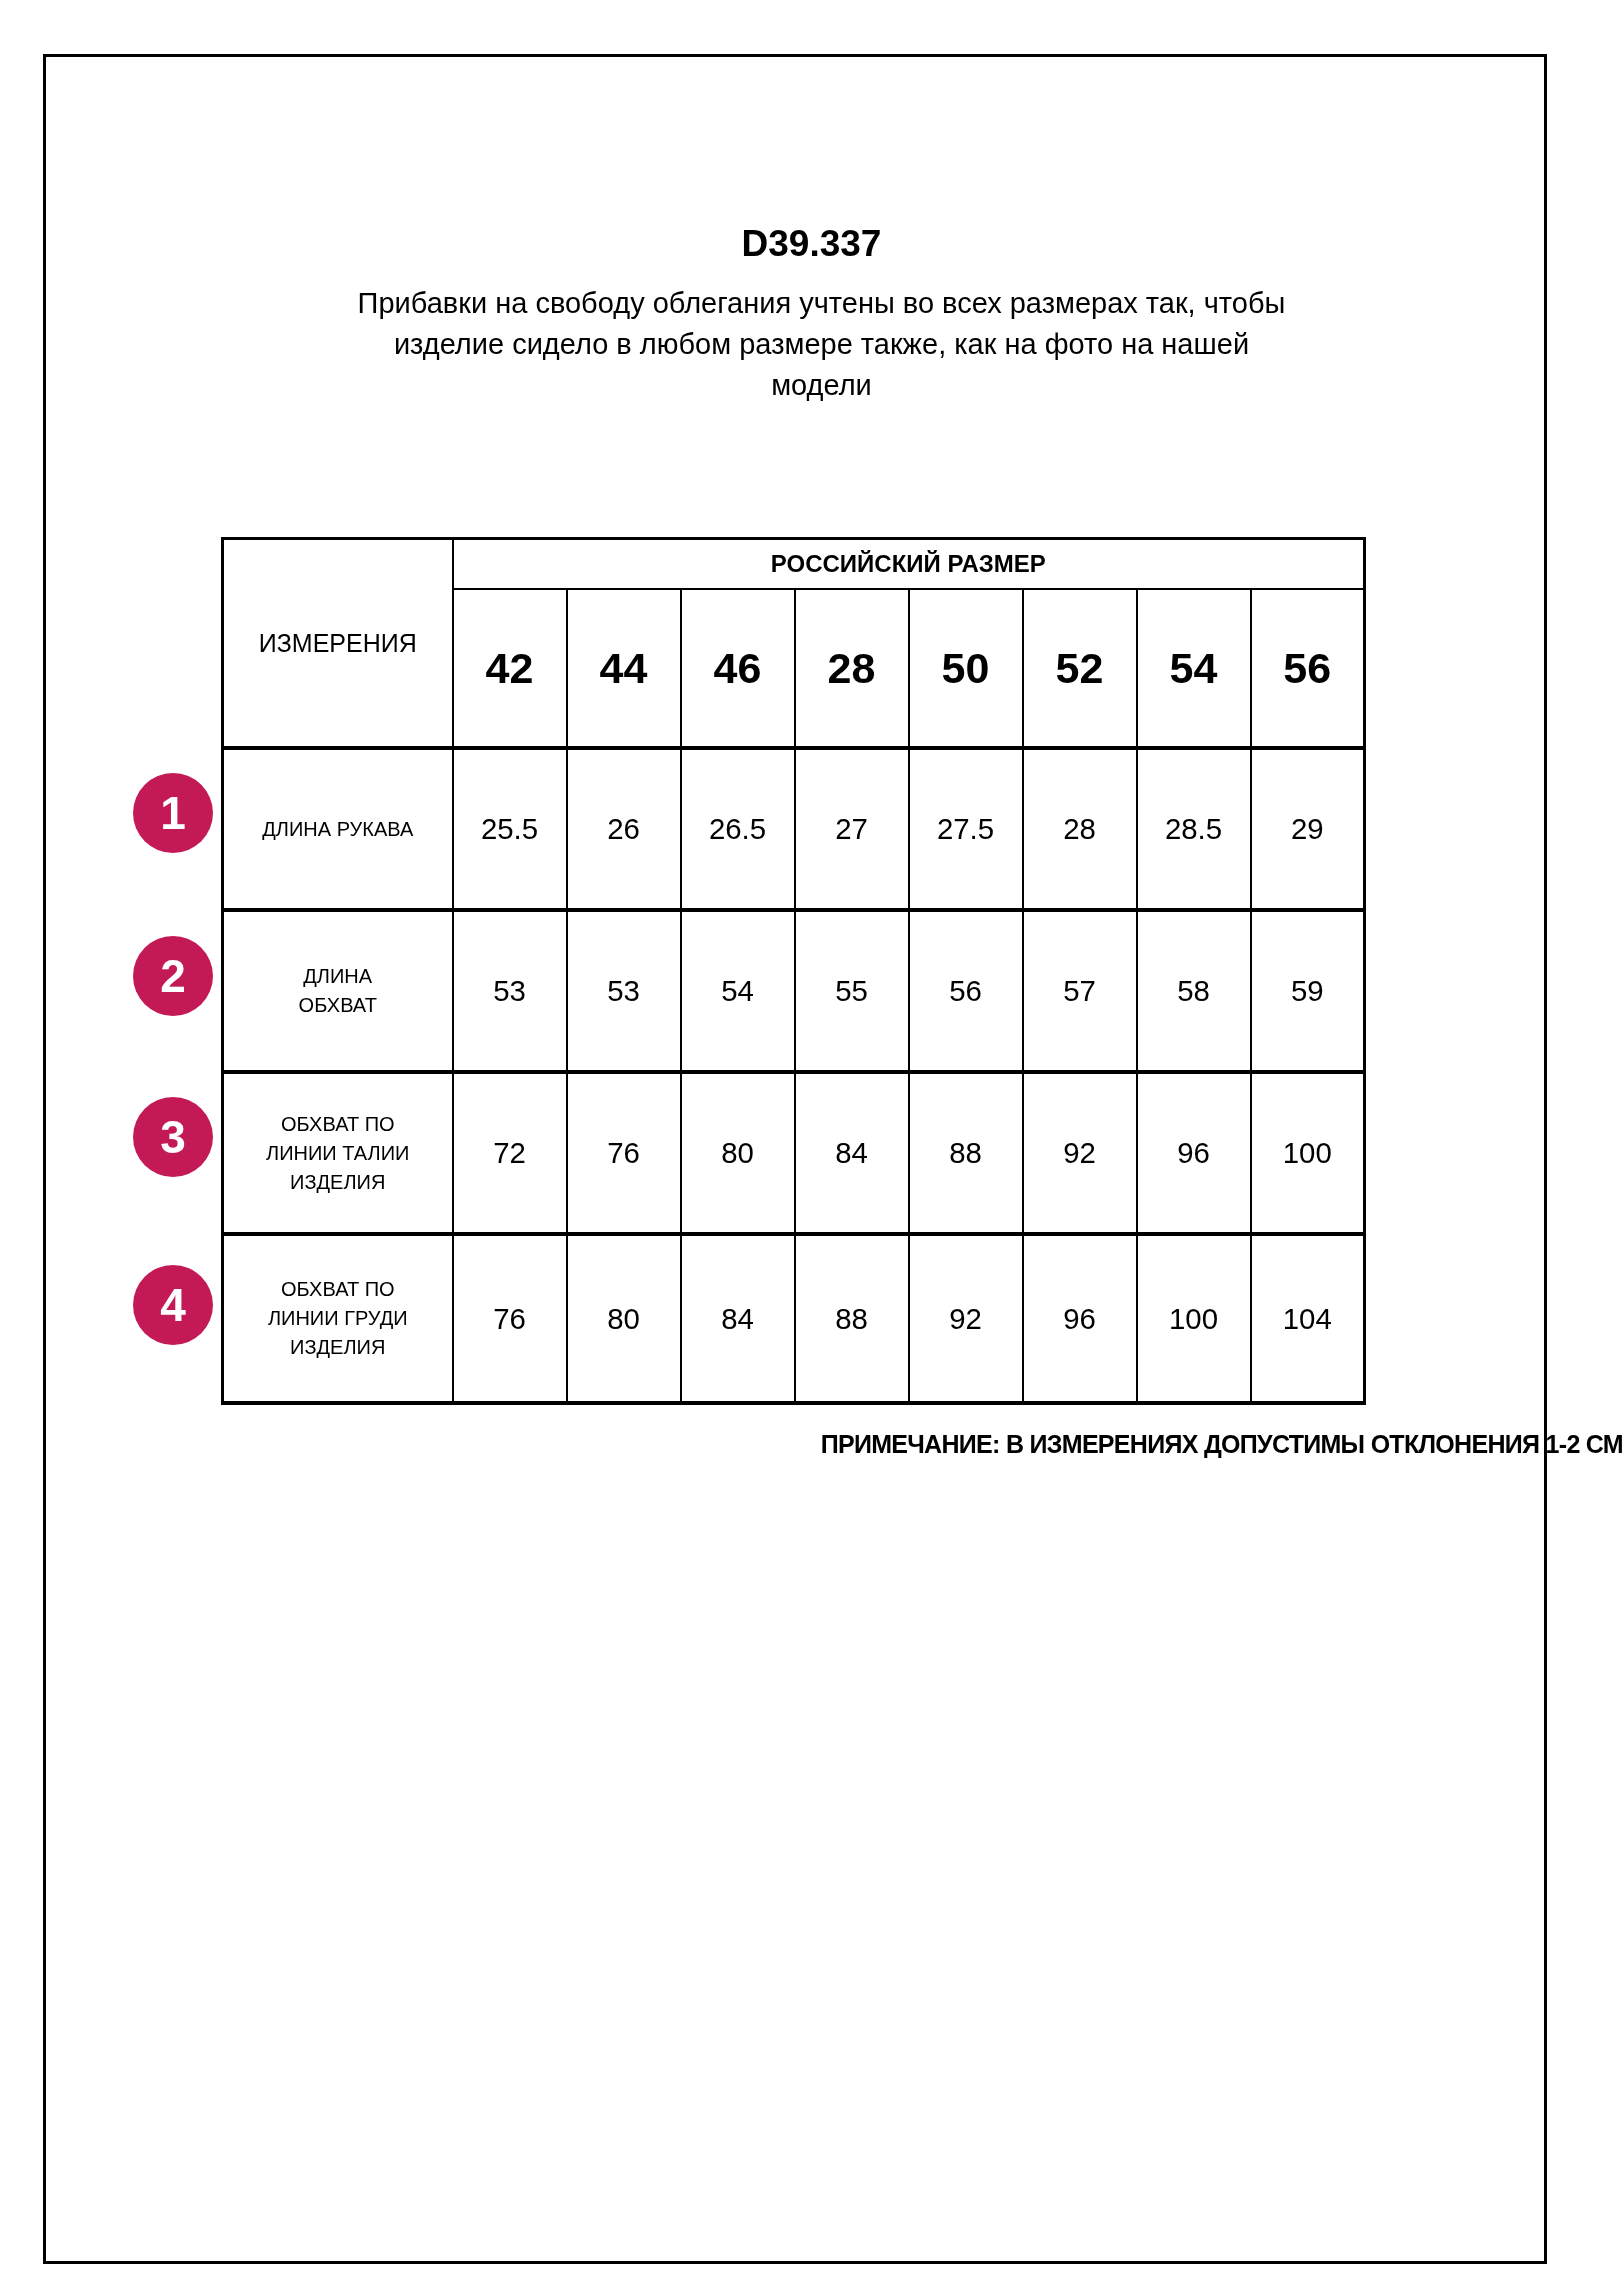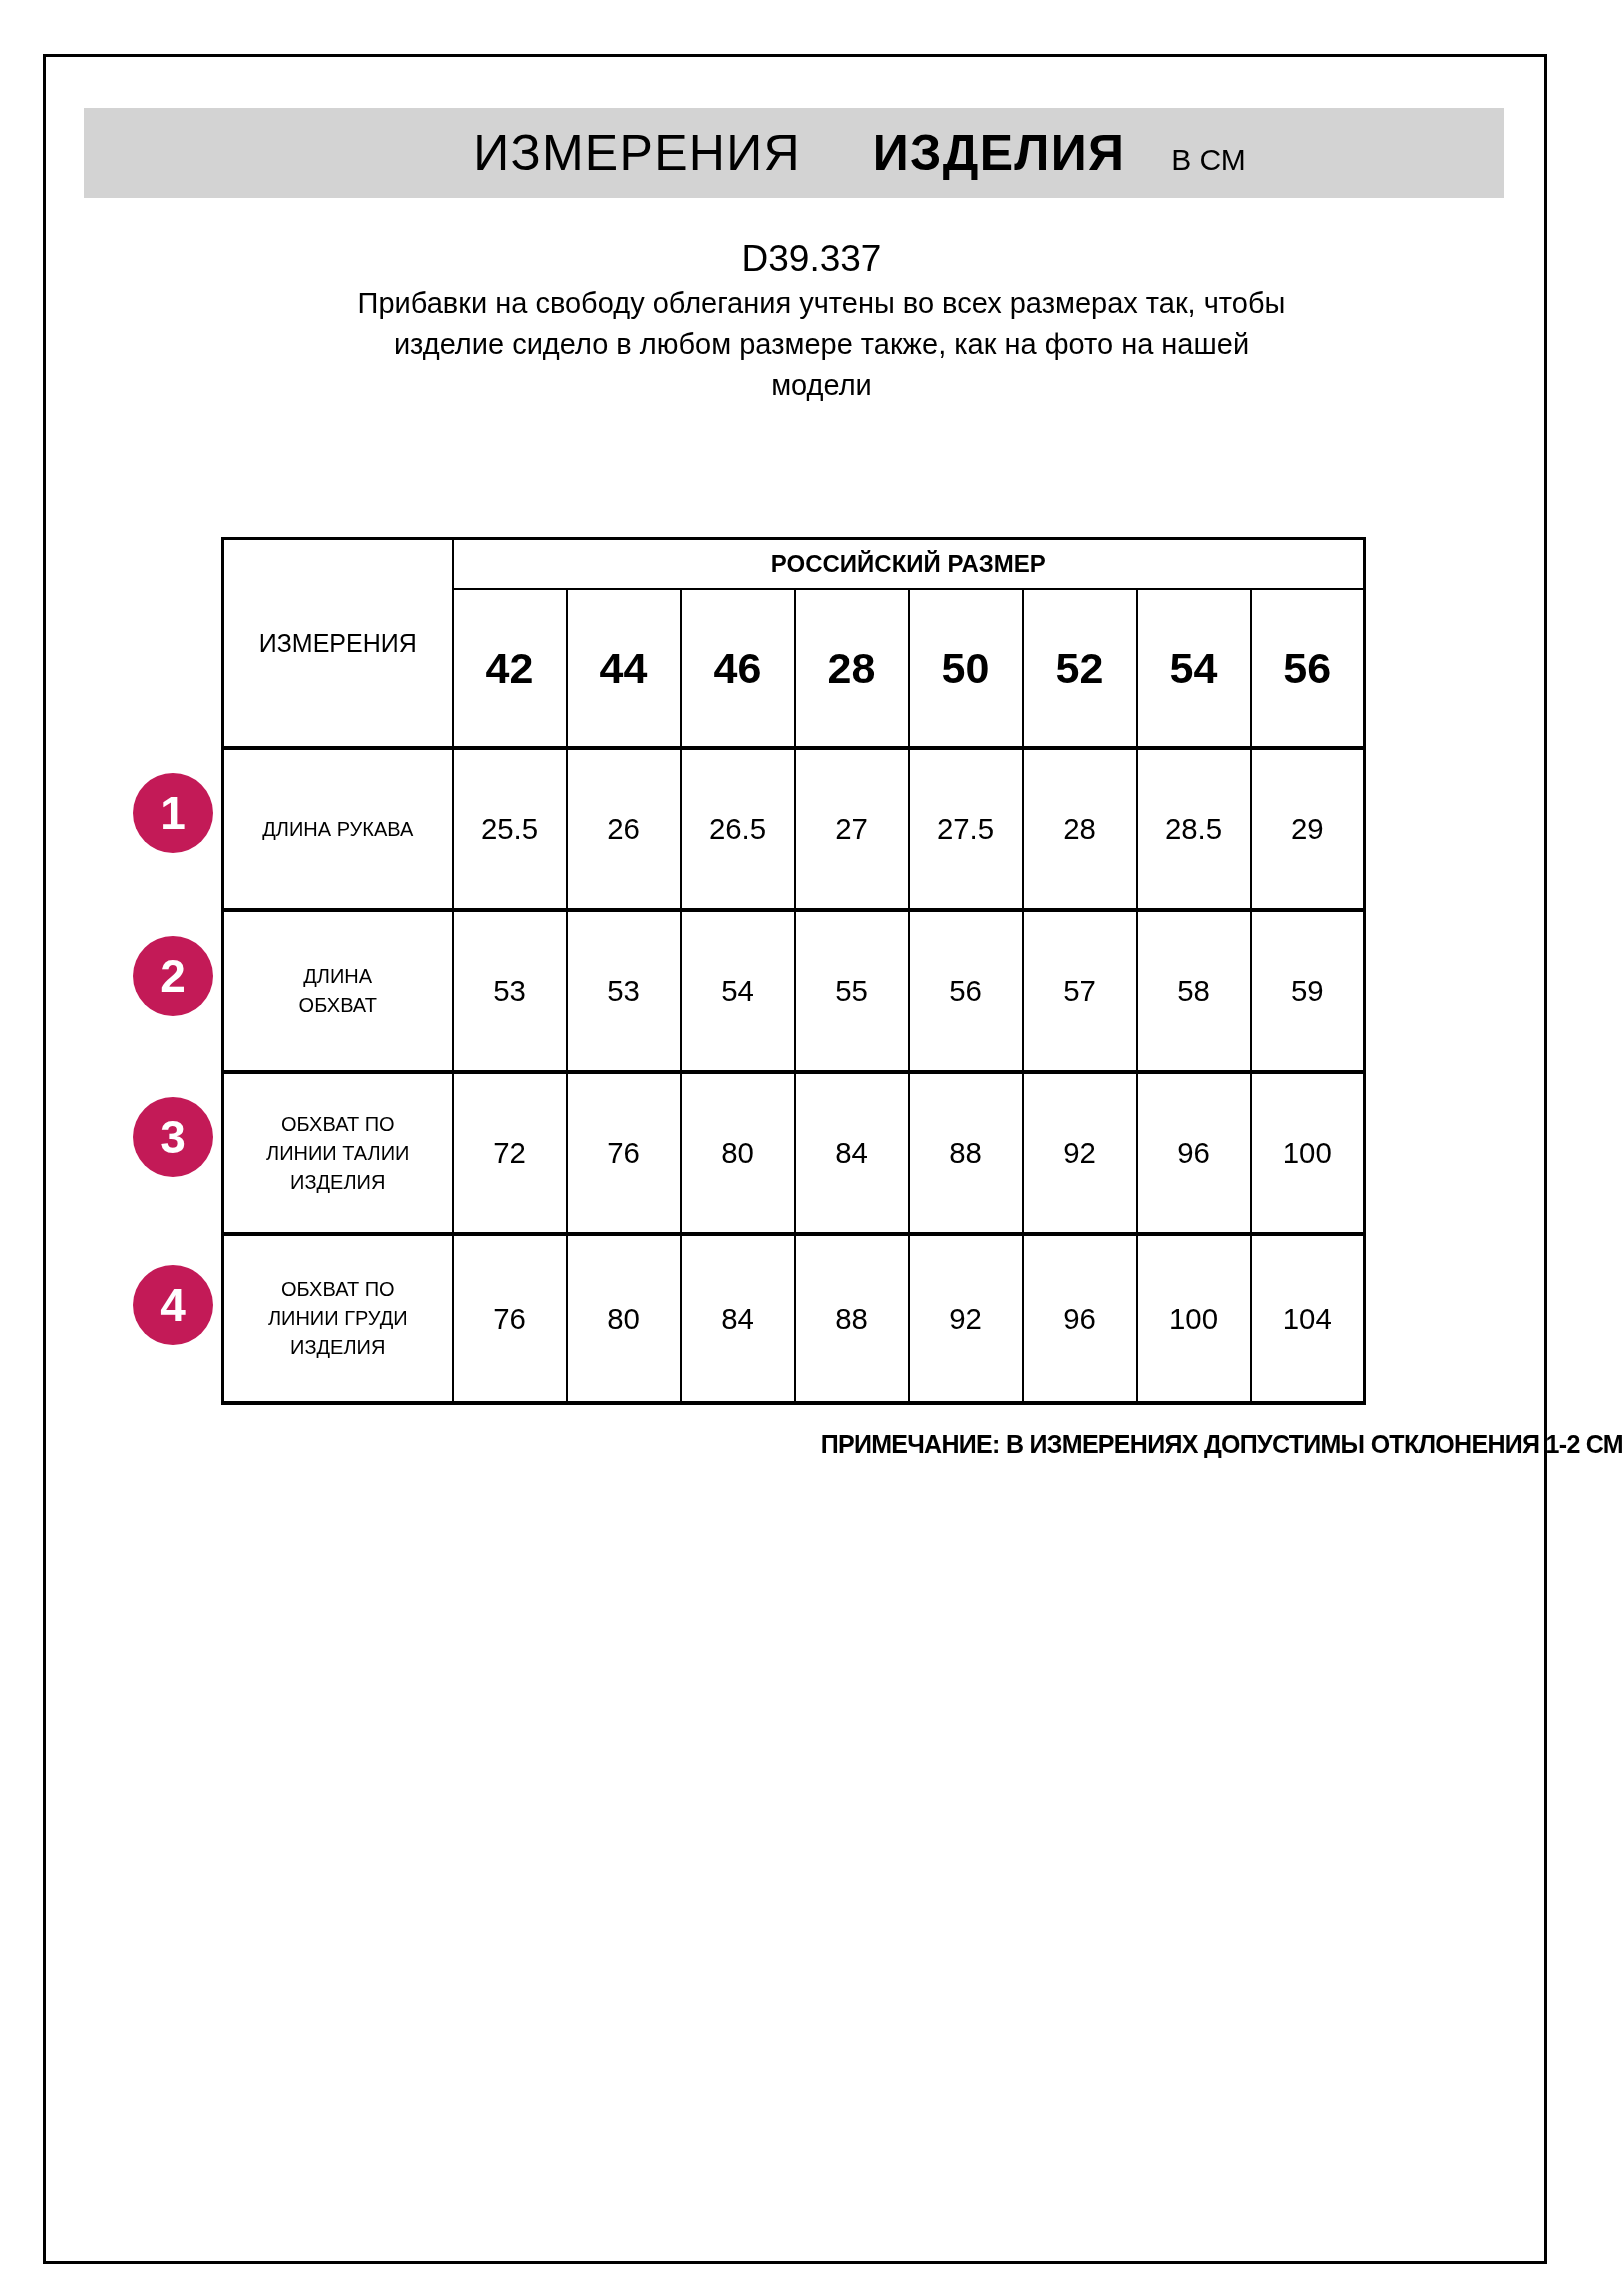--- a/index.html
+++ b/index.html
@@ -41,25 +41,25 @@
     letter-spacing: 1.3px;
     margin-left: 72px;
   }
   .titlebar .t3 {
     font-size: 30px;
     font-weight: 400;
     margin-left: 46px;
   }
   .code {
     position: absolute;
-    left: 0; top: 238px;
+    left: 0; top: 223px;
     width: 1623px;
     text-align: center;
     font-size: 37px;
-    font-weight: 400;
+    font-weight: 700;
   }
   .subtitle {
     position: absolute;
     left: 10px; top: 283px;
     width: 1623px;
     text-align: center;
     font-size: 29px;
     line-height: 41px;
     white-space: pre-line;
   }
@@ -130,23 +130,20 @@
     letter-spacing: -0.7px;
   }
 </style>
 </head>
 <body>
 
 <div id="page">
 
   <div class="frame"></div>
 
-  <div class="titlebar" style="background: rgb(211, 211, 211);">
-    <span class="t1">ИЗМЕРЕНИЯ</span><span class="t2">ИЗДЕЛИЯ</span><span class="t3">В СМ</span>
-  </div>
 
   <div class="code">D39.337</div>
 
   <div class="subtitle">Прибавки на свободу облегания учтены во всех размерах так, чтобы
 изделие сидело в любом размере также, как на фото на нашей
 модели</div>
 
   <table class="size-table">
     <colgroup>
       <col style="width:230px">

